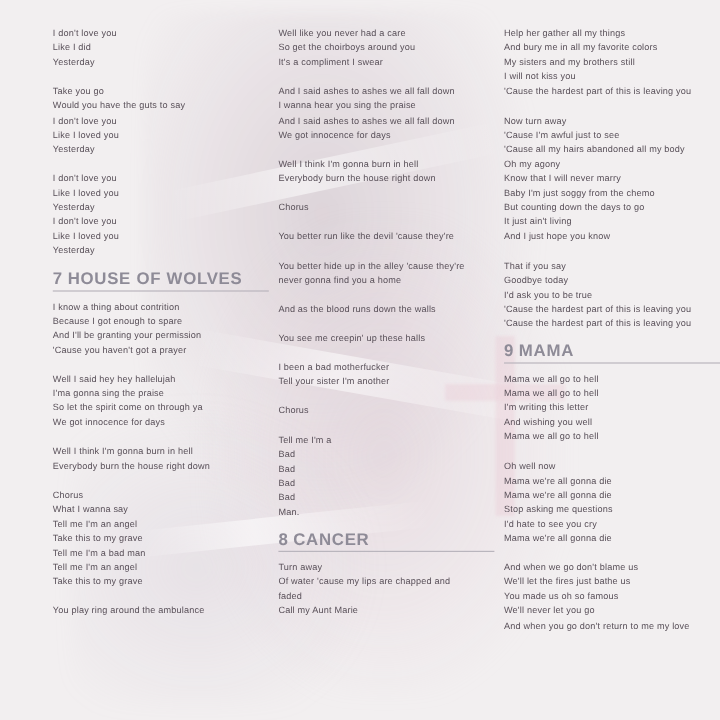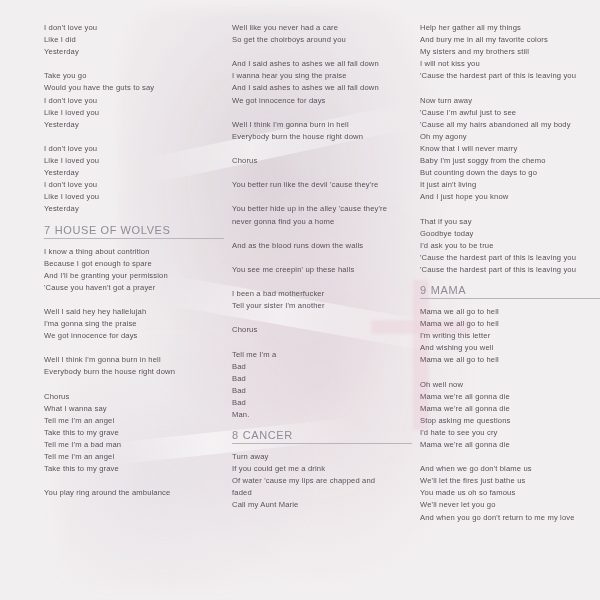--- a/index.html
+++ b/index.html
@@ -94,22 +94,22 @@
     line-height: 12.1px;
     color: #595059;
     letter-spacing: 0.15px;
     white-space: pre-wrap;
     min-height: 12.1px;
   }
   .lyric-line.blank {
     height: 12.1px;
   }
   .song-title {
-    font-size: 11px;
-    font-weight: normal;
+    font-size: 14px;
+    font-weight: bold;
     color: #8e8b97;
     letter-spacing: 0.6px;
     padding-bottom: 2px;
     margin: 8px 0 7px 0;
     border-bottom: 1.4px solid #b9b5bd;
     display: block;
   }
   .song-title .num { margin-right: 4px; }
 </style>
 </head>
@@ -144,38 +144,40 @@
       <div class="lyric-line">Like I loved you</div>
       <div class="lyric-line">Yesterday</div>
       <div class="song-title"><span class="num">7</span><span>HOUSE OF WOLVES</span></div>
       <div class="lyric-line">I know a thing about contrition</div>
       <div class="lyric-line">Because I got enough to spare</div>
       <div class="lyric-line">And I'll be granting your permission</div>
       <div class="lyric-line">'Cause you haven't got a prayer</div>
       <div class="lyric-line blank"></div>
       <div class="lyric-line">Well I said hey hey hallelujah</div>
       <div class="lyric-line">I'ma gonna sing the praise</div>
+      <div class="lyric-line">So let the spirit come on through ya</div>
       <div class="lyric-line">We got innocence for days</div>
       <div class="lyric-line blank"></div>
       <div class="lyric-line">Well I think I'm gonna burn in hell</div>
       <div class="lyric-line">Everybody burn the house right down</div>
       <div class="lyric-line blank"></div>
       <div class="lyric-line">Chorus</div>
       <div class="lyric-line">What I wanna say</div>
       <div class="lyric-line">Tell me I'm an angel</div>
       <div class="lyric-line">Take this to my grave</div>
       <div class="lyric-line">Tell me I'm a bad man</div>
       <div class="lyric-line">Tell me I'm an angel</div>
       <div class="lyric-line">Take this to my grave</div>
       <div class="lyric-line blank"></div>
       <div class="lyric-line">You play ring around the ambulance</div>
     </div>
   <div class="col">
       <div class="lyric-line">Well like you never had a care</div>
       <div class="lyric-line">So get the choirboys around you</div>
+      <div class="lyric-line">It's a compliment I swear</div>
       <div class="lyric-line blank"></div>
       <div class="lyric-line">And I said ashes to ashes we all fall down</div>
       <div class="lyric-line">I wanna hear you sing the praise</div>
       <div class="lyric-line">And I said ashes to ashes we all fall down</div>
       <div class="lyric-line">We got innocence for days</div>
       <div class="lyric-line blank"></div>
       <div class="lyric-line">Well I think I'm gonna burn in hell</div>
       <div class="lyric-line">Everybody burn the house right down</div>
       <div class="lyric-line blank"></div>
       <div class="lyric-line">Chorus</div>
@@ -195,21 +197,20 @@
       <div class="lyric-line">Chorus</div>
       <div class="lyric-line blank"></div>
       <div class="lyric-line">Tell me I'm a</div>
       <div class="lyric-line">Bad</div>
       <div class="lyric-line">Bad</div>
       <div class="lyric-line">Bad</div>
       <div class="lyric-line">Bad</div>
       <div class="lyric-line">Man.</div>
       <div class="song-title"><span class="num">8</span><span>CANCER</span></div>
       <div class="lyric-line">Turn away</div>
-      <div class="lyric-line">If you could get me a drink</div>
       <div class="lyric-line">Of water 'cause my lips are chapped and</div>
       <div class="lyric-line">faded</div>
       <div class="lyric-line">Call my Aunt Marie</div>
     </div>
   <div class="col">
       <div class="lyric-line">Help her gather all my things</div>
       <div class="lyric-line">And bury me in all my favorite colors</div>
       <div class="lyric-line">My sisters and my brothers still</div>
       <div class="lyric-line">I will not kiss you</div>
       <div class="lyric-line">'Cause the hardest part of this is leaving you</div>

